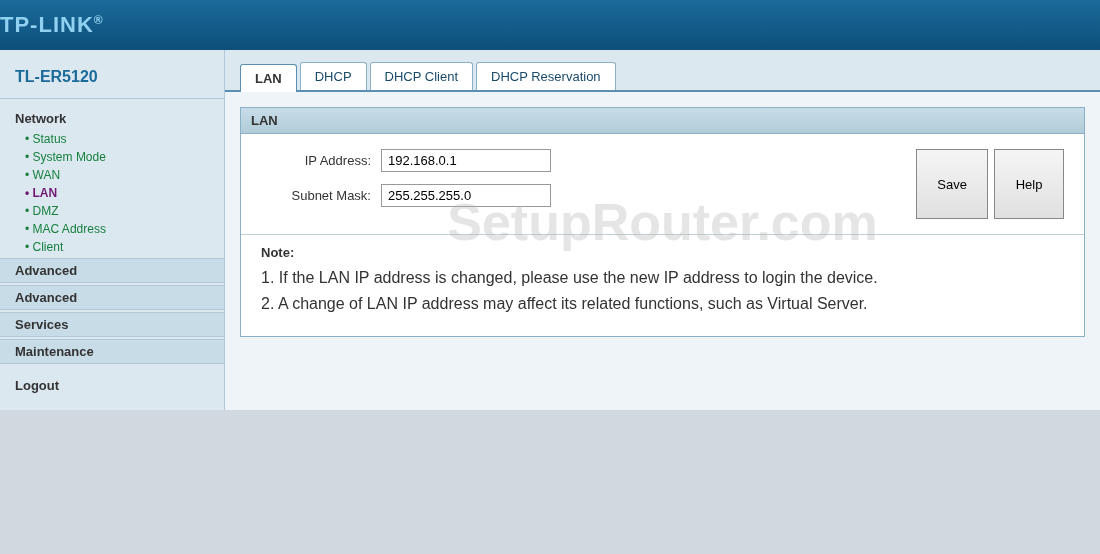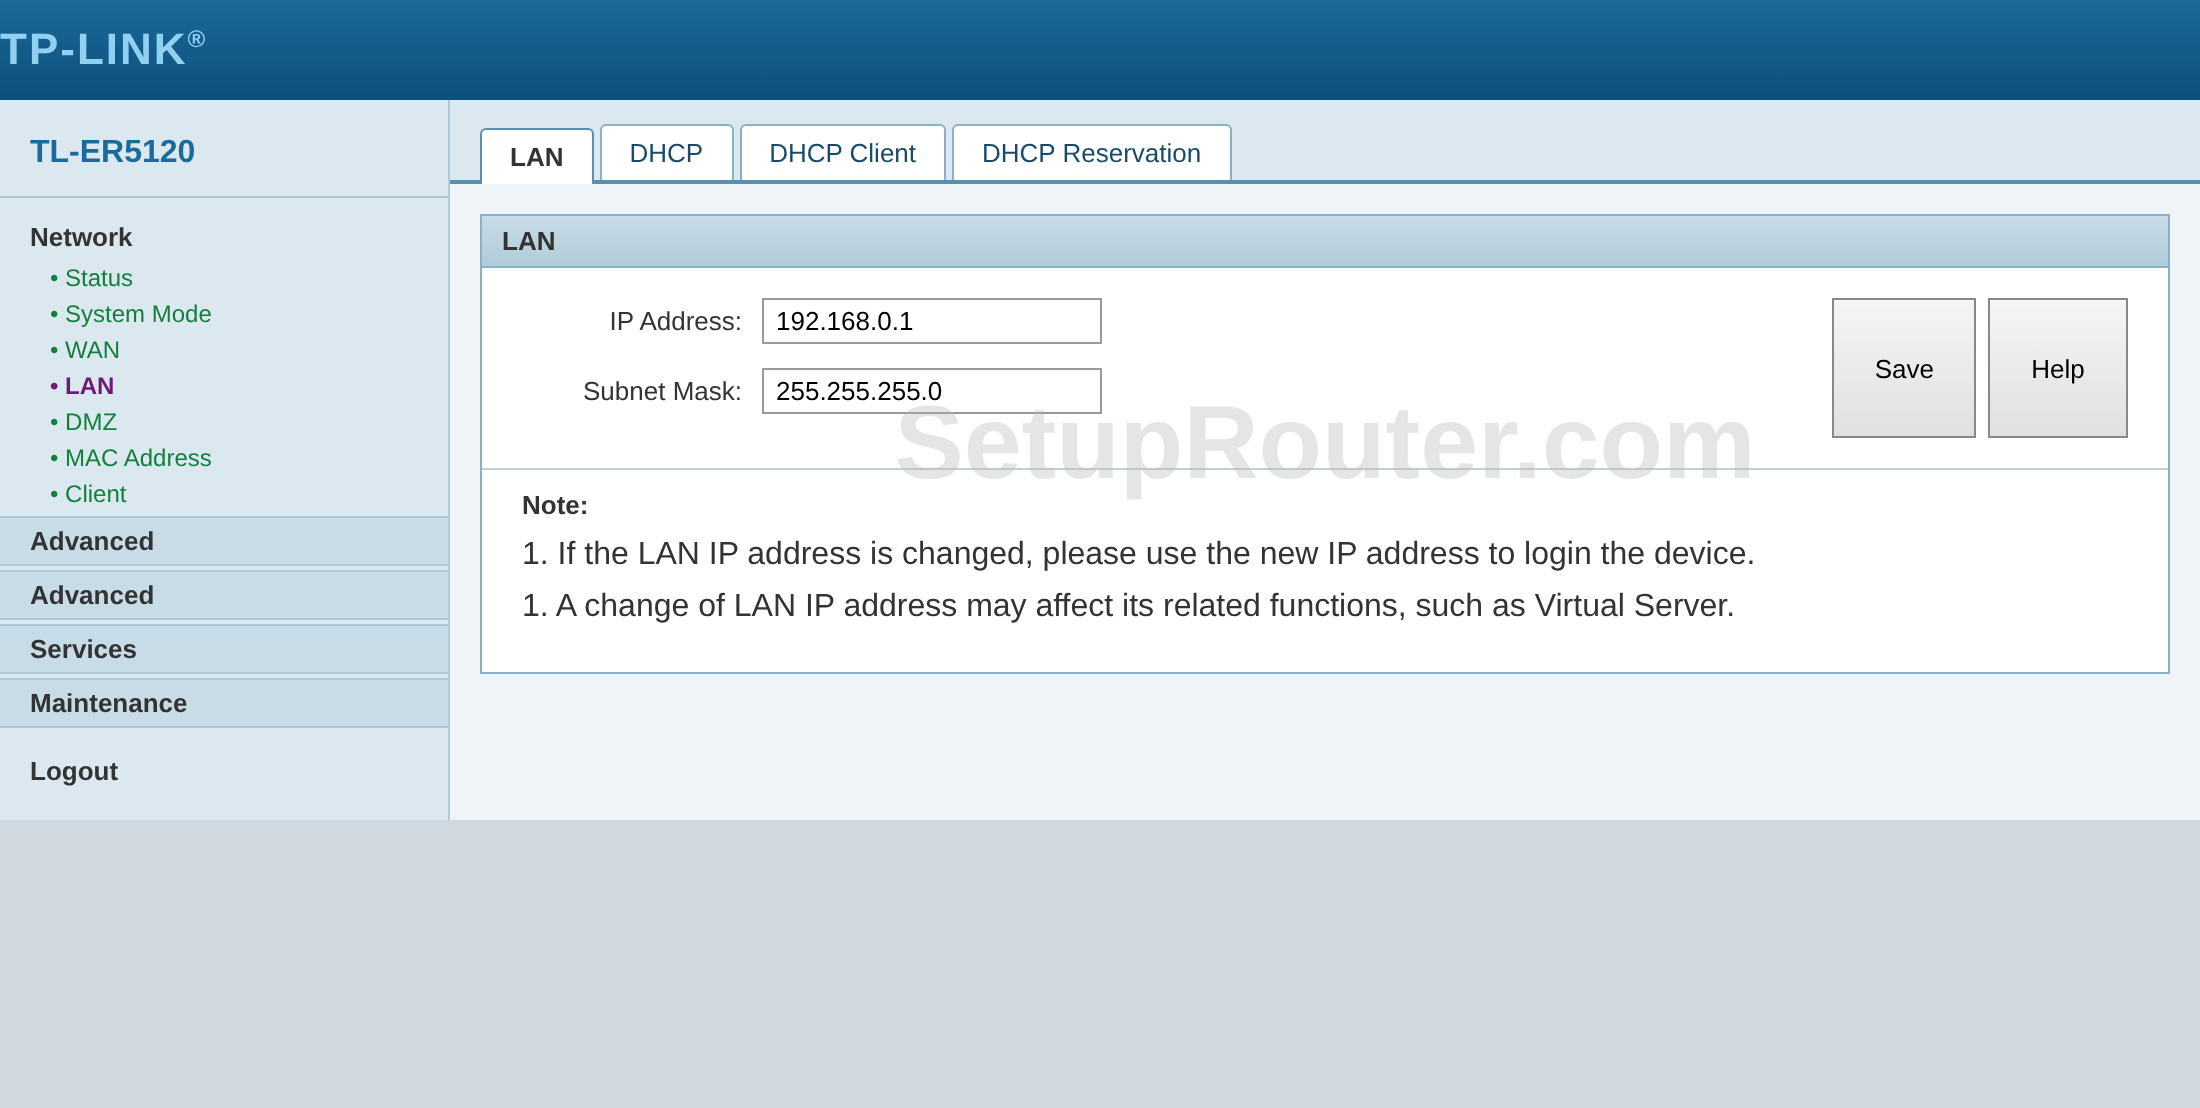--- a/index.html
+++ b/index.html
@@ -274,19 +274,19 @@
           </div>
           <div class="buttons-col">
             <button class="btn">Save</button>
             <button class="btn">Help</button>
           </div>
         </div>
 
         <div class="note-section">
           <div class="note-title">Note:</div>
           <div class="note-text">1. If the LAN IP address is changed, please use the new IP address to login the device.</div>
-          <div class="note-text">1. A change of LAN IP address may affect its related functions, such as Virtual Server.</div>
+          <div class="note-text">2. A change of LAN IP address may affect its related functions, such as Virtual Server.</div>
         </div>
       </div>
     </div>
 
   </div>
 </div>
 
 </body></html>

